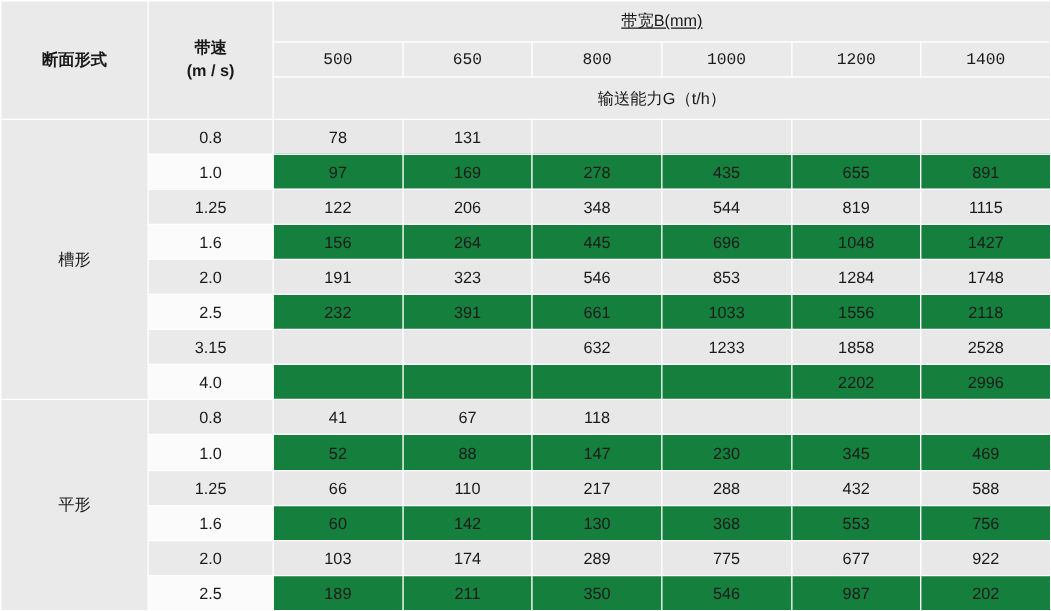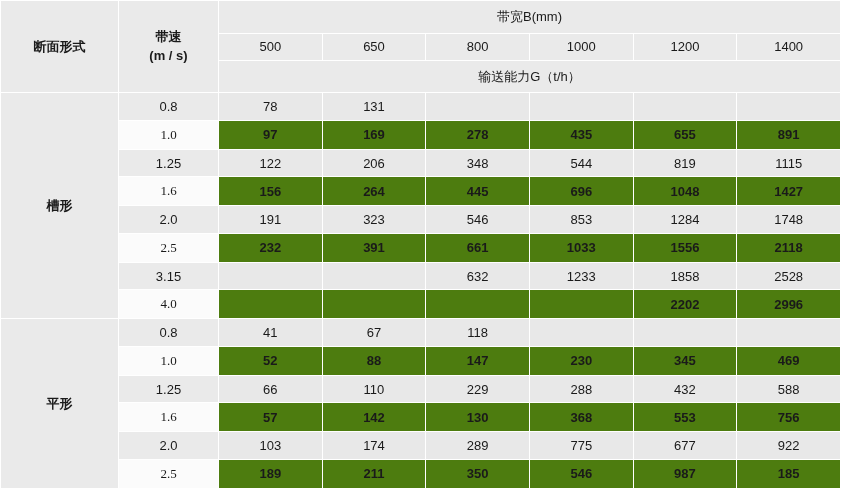--- a/index.html
+++ b/index.html
@@ -30,52 +30,52 @@
   td.head-red {
     background: #c00d1e;
     color: #ffffff;
     font-weight: bold;
     font-size: 14px;
     border: 1px solid #ffffff;
   }
   td.side-red {
     background: #c00d1e;
     color: #ffffff;
-    font-weight: bold;
+    font-weight: normal;
     font-size: 15px;
     border: 1px solid #ffffff;
     margin-left: 40px;
   }
   td.hdr {
     background: #e2e2e2;
     font-size: 13px;
     color: #1a1a1a;
+    text-decoration: underline;
   }
   td.sub {
     background: #e2e2e2;
     font-size: 13px;
+    font-family: Liberation Mono, monospace;
   }
   td.cap {
     background: #e2e2e2;
     font-size: 13px;
   }
   tr.alt td.data {
-    background: #4d7c0f;
-    font-weight: bold;
+    background: #15803d;
   }
   tr td.data {
     background: #e8e8e8;
   }
   td.speed {
     background: #f5f5f5;
     font-size: 13px;
   }
   tr.alt td.speed {
     background: #fbfbfb;
-    font-family: Liberation Serif, serif;
   }
   .col-shape { width: 118px; }
   .col-speed { width: 100px; }
   .twoline { line-height: 1.45; }
 </style>
 </head>
 <body>
 
 <table class="spec">
   <colgroup>
@@ -201,28 +201,28 @@
       <td class="data">88</td>
       <td class="data">147</td>
       <td class="data">230</td>
       <td class="data">345</td>
       <td class="data">469</td>
     </tr>
     <tr>
       <td class="speed">1.25</td>
       <td class="data">66</td>
       <td class="data">110</td>
-      <td class="data">229</td>
+      <td class="data">217</td>
       <td class="data">288</td>
       <td class="data">432</td>
       <td class="data">588</td>
     </tr>
     <tr class="alt">
       <td class="speed">1.6</td>
-      <td class="data">57</td>
+      <td class="data">60</td>
       <td class="data">142</td>
       <td class="data">130</td>
       <td class="data">368</td>
       <td class="data">553</td>
       <td class="data">756</td>
     </tr>
     <tr>
       <td class="speed">2.0</td>
       <td class="data">103</td>
       <td class="data">174</td>
@@ -231,16 +231,16 @@
       <td class="data">677</td>
       <td class="data">922</td>
     </tr>
     <tr class="alt">
       <td class="speed">2.5</td>
       <td class="data">189</td>
       <td class="data">211</td>
       <td class="data">350</td>
       <td class="data">546</td>
       <td class="data">987</td>
-      <td class="data">185</td>
+      <td class="data">202</td>
     </tr>
   </tbody>
 </table>
 
 </body></html>

